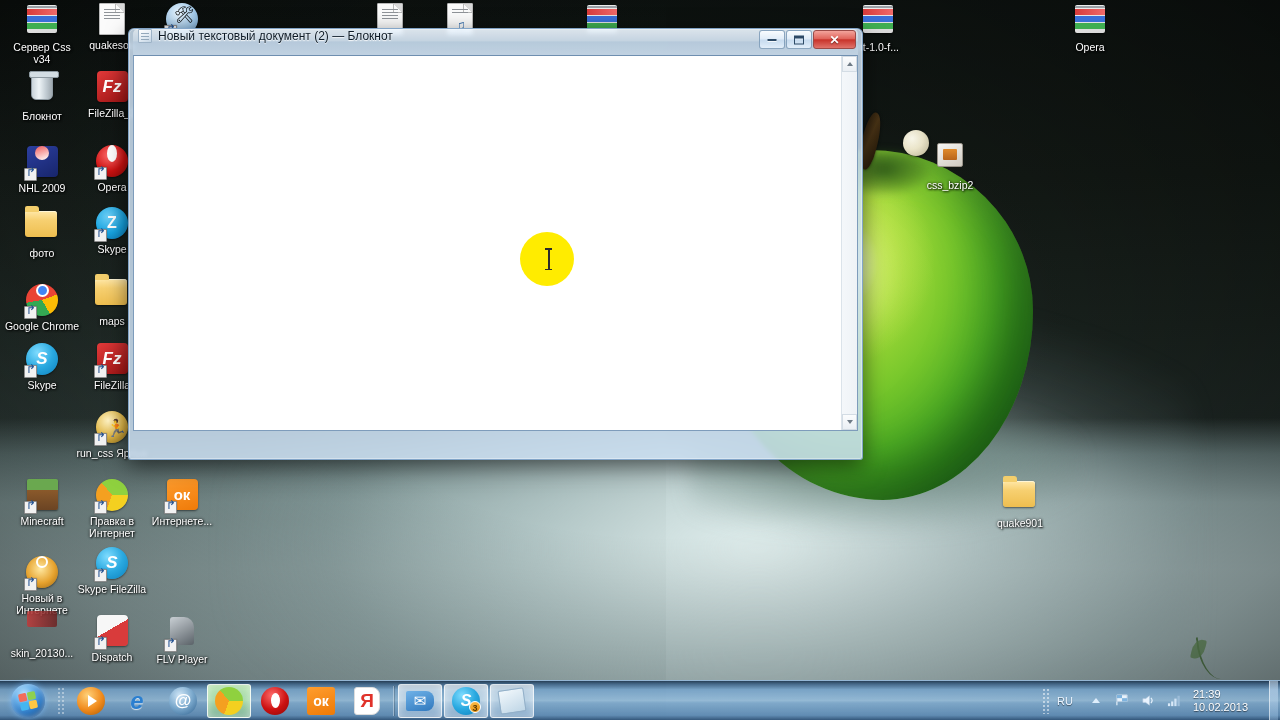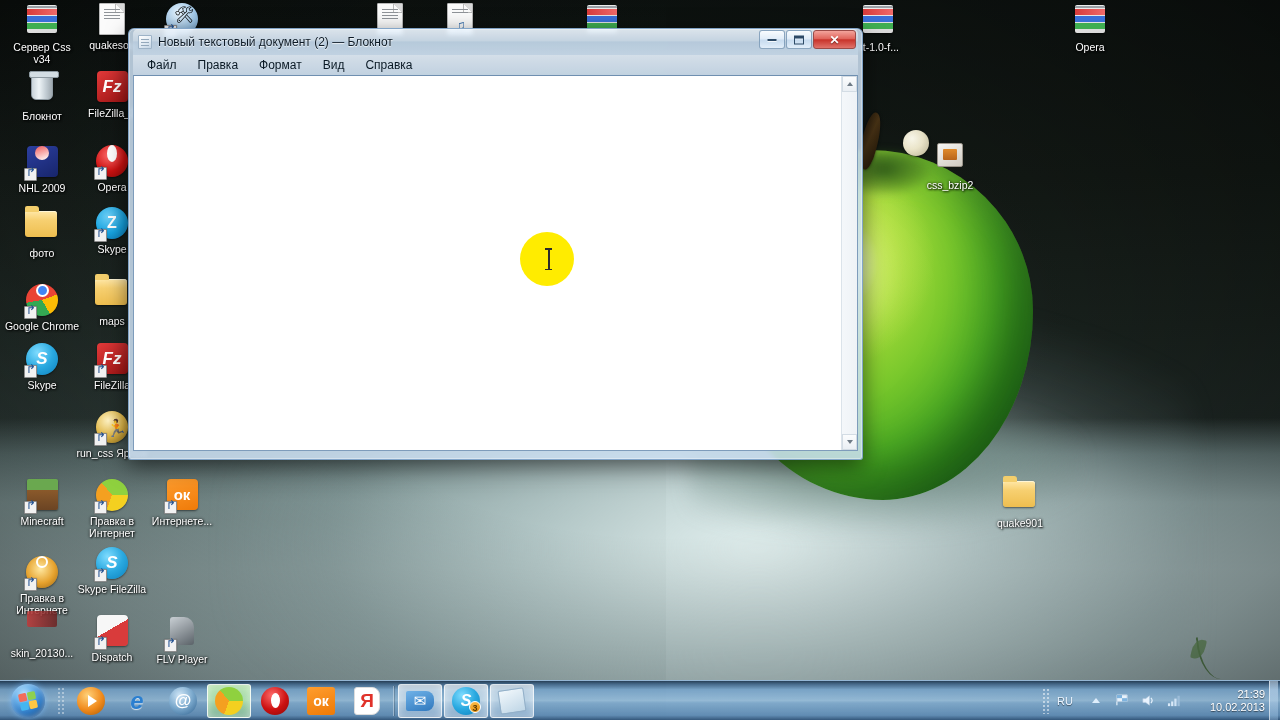--- a/index.html
+++ b/index.html
@@ -196,21 +196,21 @@
     border: 1px solid rgba(124,160,196,0.9);
     border-radius: 6px 6px 3px 3px;
     background: rgba(205,225,243,0.86);
     box-shadow: 0 0 0 1px rgba(255,255,255,0.35) inset,
                 0 6px 22px rgba(0,0,0,0.55);
     padding: 0 4px 4px 4px;
     backdrop-filter: blur(2px);
   }
   #titlebar {
     height: 26px;
-    display: flex; align-items: center;
+    display: flex; 
     padding: 0 2px 0 5px;
     position: relative;
     background: linear-gradient(180deg, rgba(255,255,255,0.55) 0%, rgba(232,243,252,0.35) 45%, rgba(196,220,243,0.25) 50%, rgba(214,232,248,0.4) 100%);
     border-radius: 5px 5px 0 0;
   }
   #titlebar .np-icon {
     width: 14px; height: 14px; margin-right: 6px; position: relative;
     background: linear-gradient(150deg,#ffffff 0%,#dfe9f2 60%,#c3d4e4 100%);
     border:1px solid #9db3c7; border-radius:1px;
   }
@@ -362,21 +362,21 @@
     padding-right: 2px;
   }
   #tray .grip2 {
     width:7px; height:26px;
     background-image: radial-gradient(circle, rgba(255,255,255,.5) 1px, transparent 1.2px);
     background-size: 4px 4px; margin-right:8px;
   }
   .tray-lang { font-size:11px; color:#eaf4ff; margin-right:10px; text-shadow:0 1px 1px rgba(0,0,0,.5); }
   .tray-ico { width:22px; height:24px; display:flex; align-items:center; justify-content:center; margin:0 2px; cursor:pointer; }
   .tri-up { width:0;height:0;border-left:4px solid transparent;border-right:4px solid transparent;border-bottom:5px solid #dfeefc; }
-  .clock { width:72px; text-align:right; color:#ffffff; font-size:11px; line-height:13px;
+  .clock { width:72px; text-align:left; color:#ffffff; font-size:11px; line-height:13px;
            text-shadow:0 1px 1px rgba(0,0,0,.55); margin-left:6px; cursor:pointer;}
   .show-desktop { width:9px; height:40px; margin-left:4px;
       background: linear-gradient(180deg, rgba(225,240,255,0.5), rgba(160,200,235,0.35));
       border-left:1px solid rgba(255,255,255,.55); }
 </style>
 </head>
 <body>
 
 <div id="desktop">
 
@@ -577,21 +577,21 @@
         </div>
         <div class="lbl">Интернете...</div>
       </div>
       <div class="dicon" style="left: 4px; top: 546px;">
         <div class="glyph" style="position: relative;">
           <div class="ico-circ" style="background: radial-gradient(circle at 45% 40%, rgb(255, 232, 160), rgb(230, 162, 46) 55%, rgb(154, 100, 18) 100%);">
             <span style="display:block;width:12px;height:12px;margin:10px auto;border-radius:50%;border:2px solid #fff;box-sizing:border-box;"></span>
           </div>
           <span class="shortcut-arrow"></span>
         </div>
-        <div class="lbl">Правка в Интернете</div>
+        <div class="lbl">Новый в Интернете</div>
       </div>
       <div class="dicon" style="left: 74px; top: 546px;">
         <div class="glyph" style="position: relative;">
           <div class="ico-circ" style="background: radial-gradient(circle at 36% 30%, rgb(127, 220, 255), rgb(42, 169, 224) 50%, rgb(11, 128, 189) 100%);">
             <span style="display:block;text-align:center;line-height:32px;color:#fff;font-weight:bold;font-style:italic;font-size:17px;">S</span>
           </div>
           <span class="shortcut-arrow"></span>
         </div>
         <div class="lbl">Skype FileZilla</div>
       </div>
@@ -643,27 +643,20 @@
         </div>
         <div class="wbtn">
           <span class="g max-g"></span>
         </div>
         <div class="wbtn close">
           <span class="g close-g">✕</span>
         </div>
       </div>
     </div>
 
-    <div id="menubar">
-      <span>Файл</span>
-      <span>Правка</span>
-      <span>Формат</span>
-      <span>Вид</span>
-      <span>Справка</span>
-    </div>
 
     <div id="client">
       <div id="textarea-fake"></div>
       <div id="vscroll">
         <div class="sc-btn sc-up">
           <span class="sc-arrow"></span>
         </div>
         <div class="sc-btn sc-down">
           <span class="sc-arrow"></span>
         </div>

